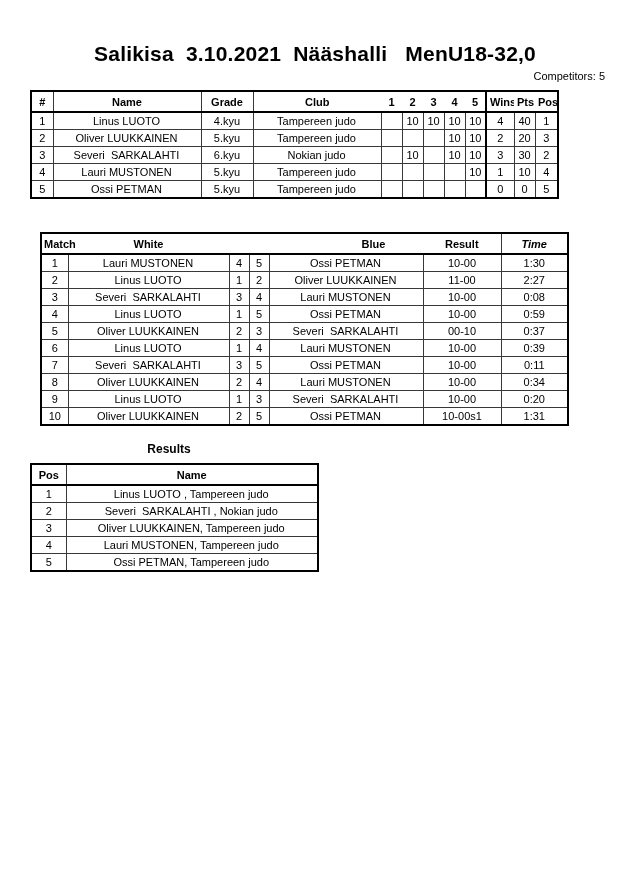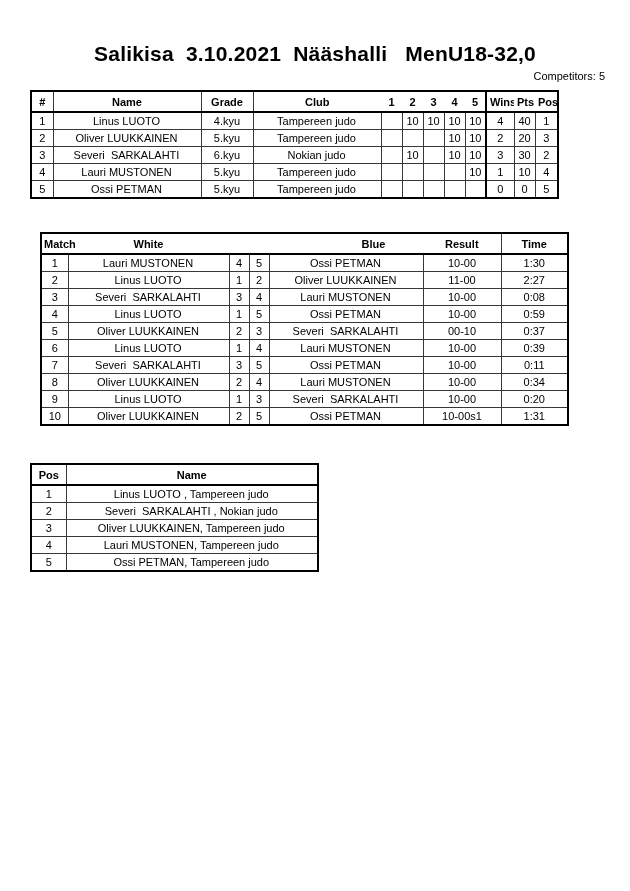--- a/index.html
+++ b/index.html
@@ -18,21 +18,21 @@
   .h-results{top:442px;left:30px;width:278px;}
 
   table.tbl{position:absolute;border-collapse:collapse;table-layout:fixed;
             background:#fff;border:2px solid #000;}
   .tbl th,.tbl td{font-size:11px;line-height:14px;white-space:pre;
                   overflow:hidden;vertical-align:middle;}
   .tbl th{font-weight:bold;border-bottom:2px solid #000;height:15px;padding:2px 3px;}
   .tbl td{border:1px solid #383838;height:14px;padding:1px 3px;text-align:center;}
   .tbl td.left{text-align:center;padding-left:2px;}
   .tbl th.h-div{border-right:1px solid #383838;}
-  .tbl th.h-divl{border-left:1px solid #383838;}
+  .tbl th.h-divl{border-left:1px solid #383838;font-style:italic;}
   .sep-l{border-left:2px solid #000 !important;}
   th.match-h{text-align:left;overflow:visible;padding-left:2px;}
   th.blue-h{padding-left:58px;}
 
   .t-competitors{top:90px;left:30px;width:527px;}
   .t-matches{top:232px;left:40px;width:527px;}
   .t-results{top:463px;left:30px;width:287px;}
 </style>
 </head>
 <body>
@@ -271,20 +271,21 @@
     <td class="left">Oliver LUUKKAINEN</td>
     <td>2</td>
     <td>5</td>
     <td class="left">Ossi PETMAN</td>
     <td>10-00s1</td>
     <td>1:31</td>
   </tr>
 </tbody>
   </table>
 
+  <div class="section-heading h-results">Results</div>
 
   <table class="tbl t-results">
     <colgroup>
       <col style="width:35px">
         <col style="width:252px">
     </colgroup>
     <thead>
       <tr>
         <th class="h-div">Pos</th>
         <th>Name</th>

